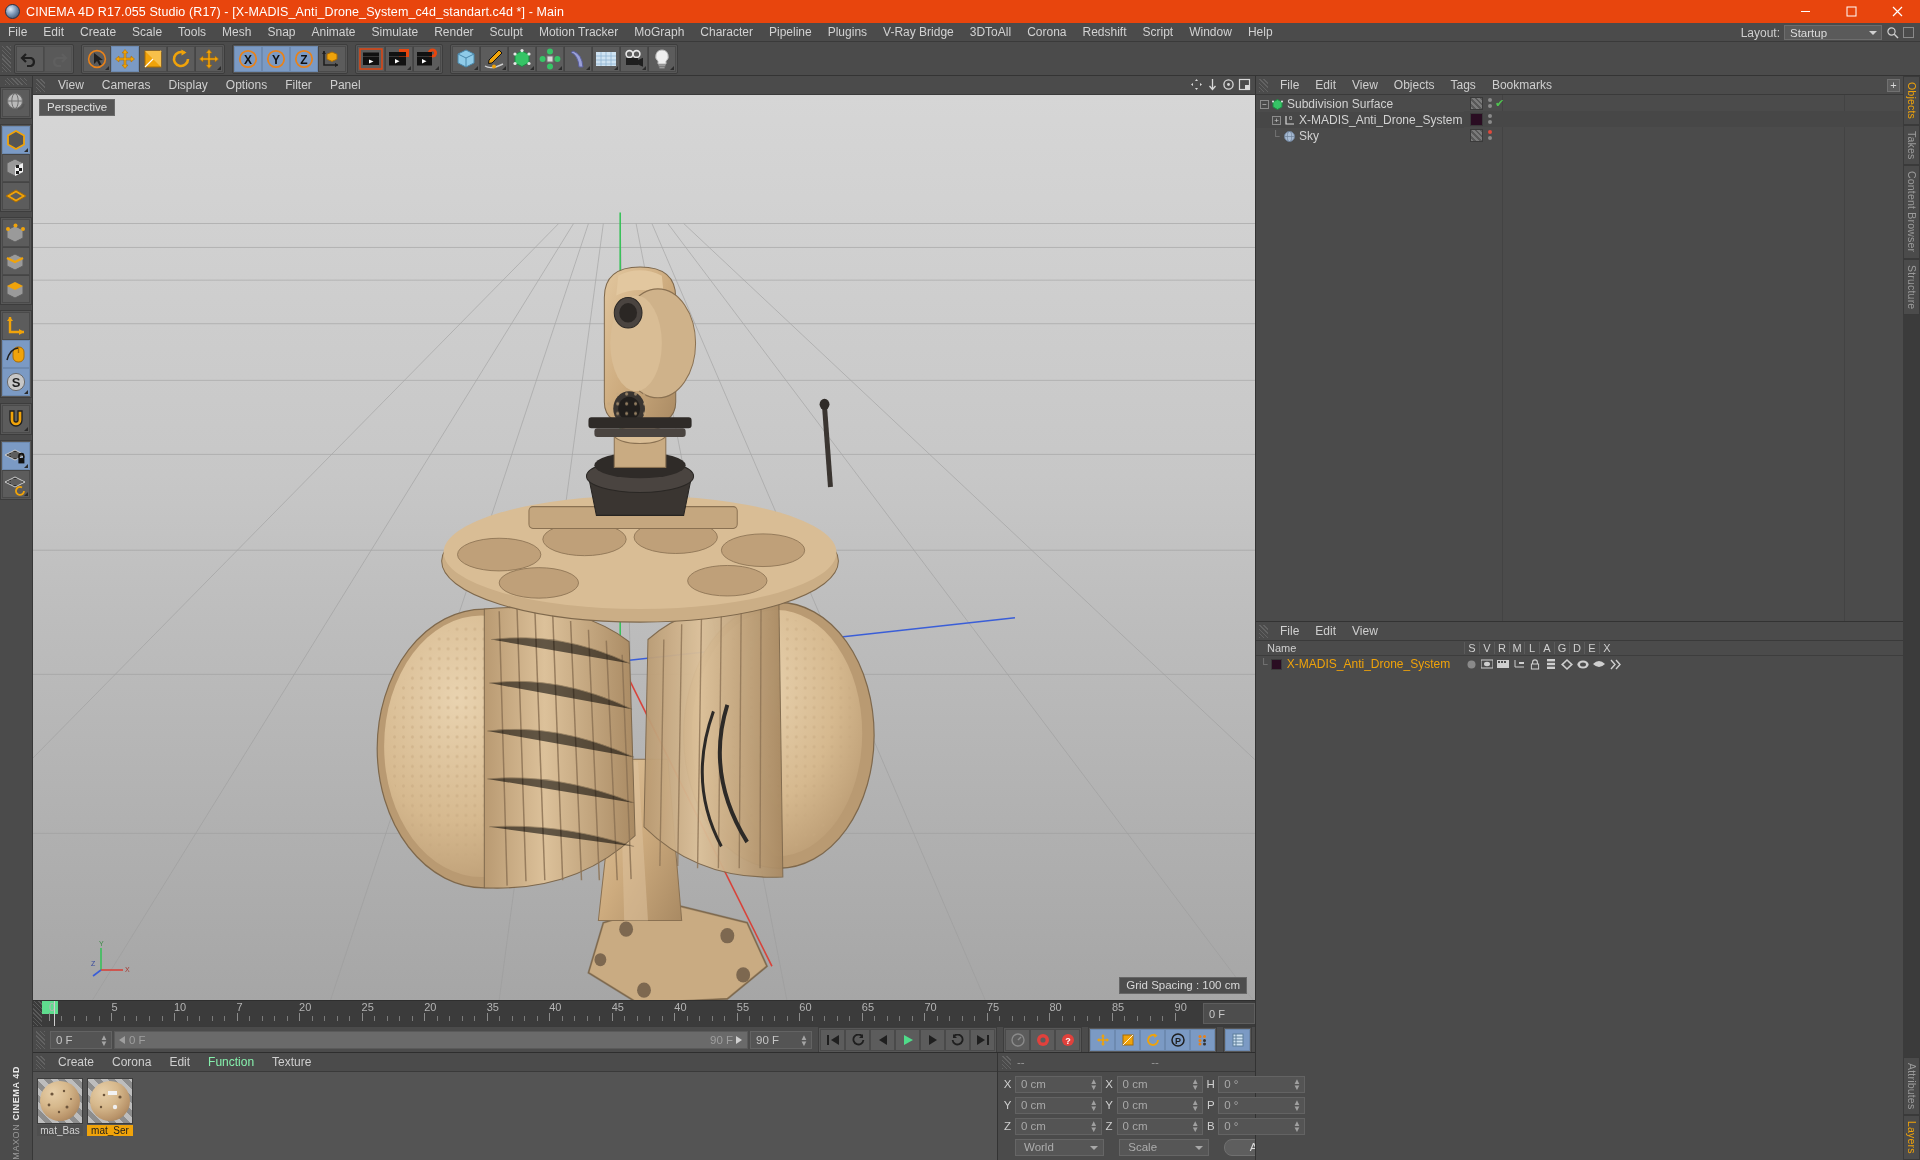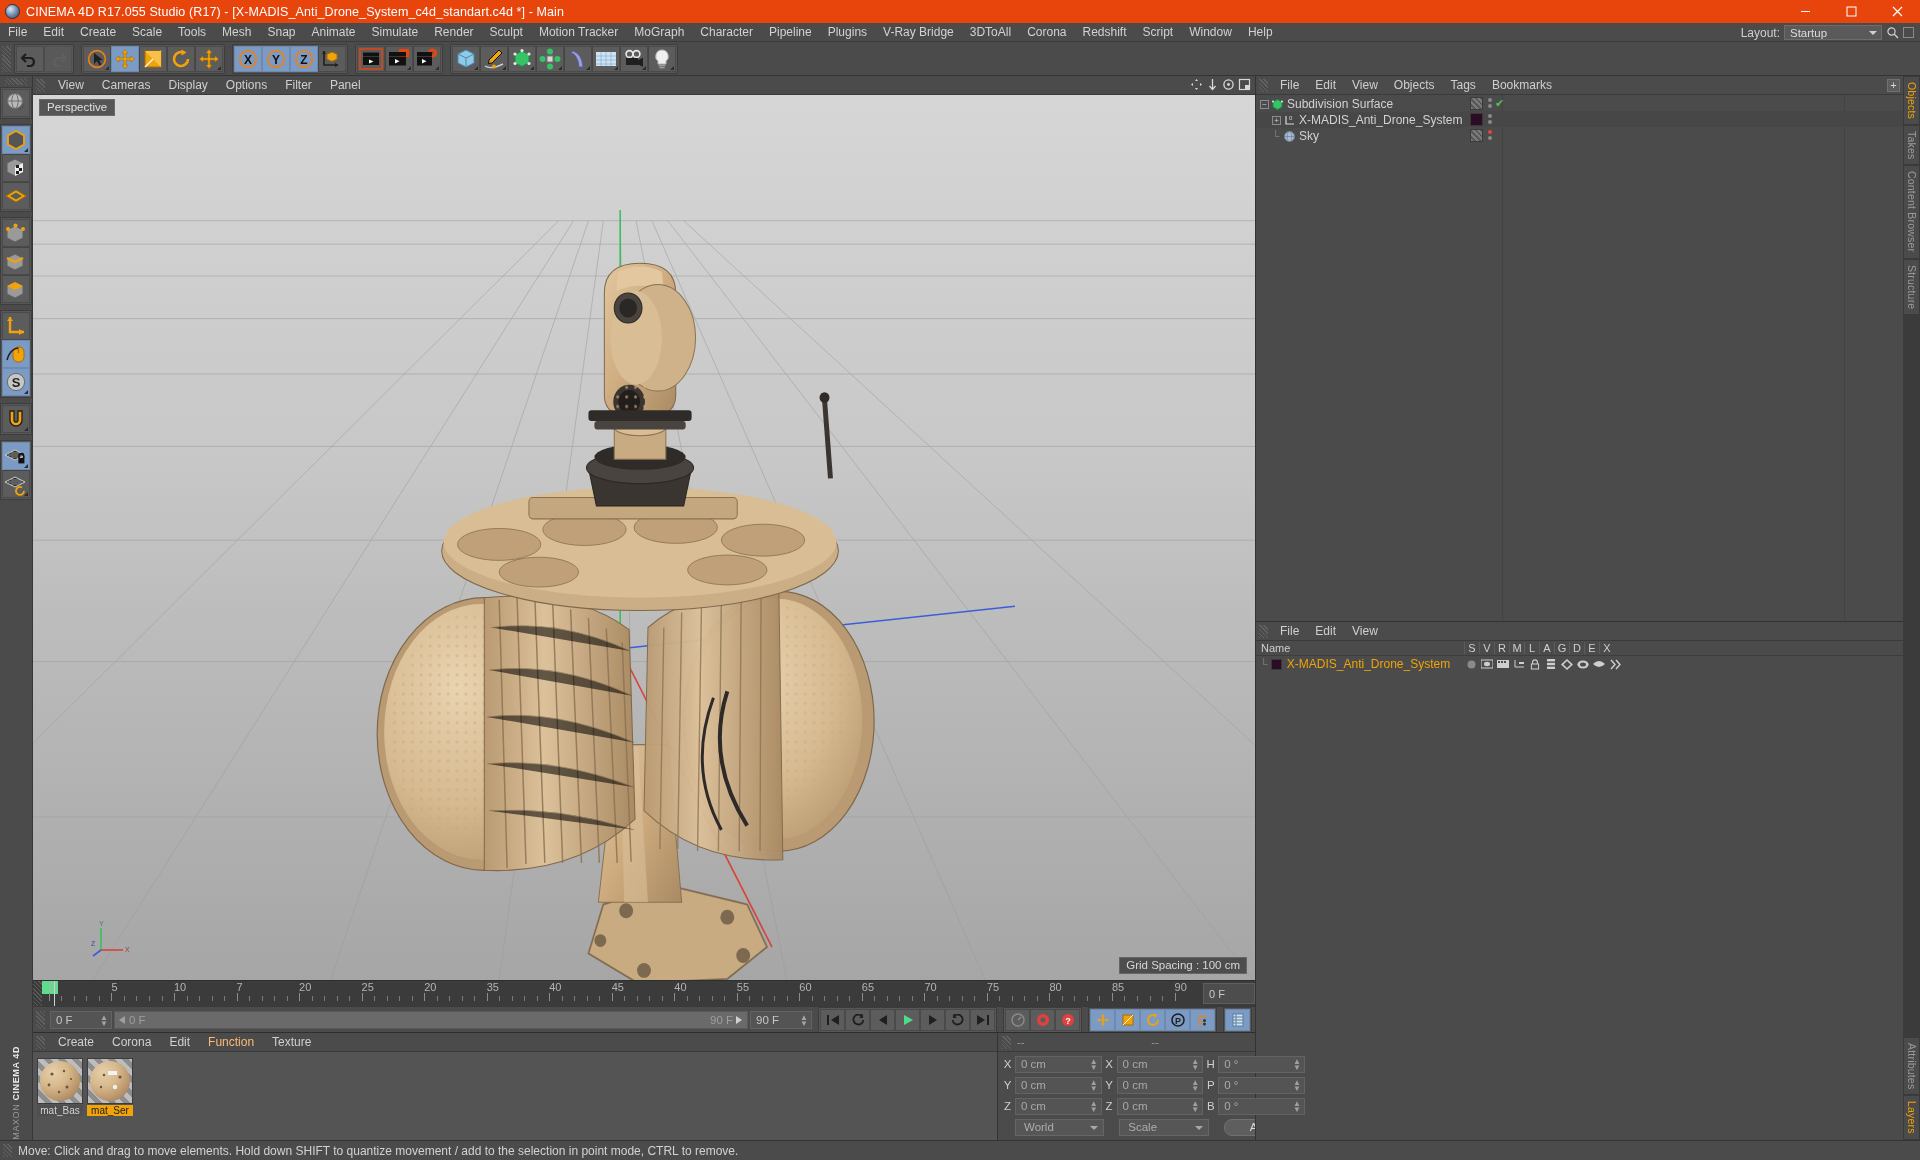--- a/index.html
+++ b/index.html
@@ -191,21 +191,21 @@
   .dot { width:4px;height:4px;border-radius:50%;background:#8a8a8a; }
   .dot.red { background:#e0493c; }
   .check { color:#4fc44f; font-size:11px; margin-left:3px; }
 
   .attrmgr { flex:1 1 auto; background:#4b4b4b; display:flex; flex-direction:column;
      border-top:1px solid #333; }
   .am-hdr { height:19px;flex:0 0 19px;display:flex;align-items:center;border-bottom:1px solid #3a3a3a;}
   .am-hdr .mi { padding:0 8px;line-height:19px;font-size:12px;color:#cfcfcf;}
   .am-colhdr { height:15px;flex:0 0 15px;background:#4b4b4b;display:flex;align-items:center;
      font-size:11px;color:#cfcfcf;border-bottom:1px solid #3d3d3d;}
-  .am-colhdr .nm { width:208px;flex:0 0 208px;padding-left:5px;}
+  .am-colhdr .nm { width:208px;flex:0 0 208px;padding-left:11px;}
   .am-colhdr .c { width:15px;flex:0 0 15px;text-align:center;border-left:1px solid #5b5b5b;}
   .am-row { height:16px;display:flex;align-items:center;font-size:12px;color:#f0a30a;}
   .am-row .nm { width:208px;flex:0 0 208px;display:flex;align-items:center;padding-left:4px;}
   .am-icons { display:flex;align-items:center;gap:2px; }
   .am-ic { width:14px;height:13px;display:flex;align-items:center;justify-content:center;color:#cfcfcf;}
 
   
   .vtabs { width:17px; flex:0 0 17px; background:#3b3b3b; display:flex; flex-direction:column;
      align-items:stretch; }
   .vtab { writing-mode:vertical-rl; font-size:10.5px; color:#9b9b9b; background:#4b4b4b;
@@ -1044,21 +1044,21 @@
         </div>
       </div>
 
       <div class="bottom">
         <div class="matmgr">
           <div class="mm-hdr">
             <div class="grip2" style="width:9px;height:13px;margin:0 4px 0 3px;background-image:repeating-linear-gradient(45deg,#6d6d6d 0 1px,transparent 1px 3px);opacity:.7"></div>
             <div class="mi" style="padding:0 9px;line-height:19px;font-size:12px;color:#cfcfcf">Create</div>
             <div class="mi" style="padding:0 9px;line-height:19px;font-size:12px;color:#cfcfcf">Corona</div>
             <div class="mi" style="padding:0 9px;line-height:19px;font-size:12px;color:#cfcfcf">Edit</div>
-            <div class="mi" style="padding:15px 9px;line-height:19px;font-size:12px;color:#fdba74">Function</div>
+            <div class="mi" style="padding:15px 9px;line-height:19px;font-size:12px;color:#86efac">Function</div>
             <div class="mi" style="padding:0 9px;line-height:19px;font-size:12px;color:#cfcfcf">Texture</div>
           </div>
           <div class="mm-body">
             <div class="mat">
               <div class="sw">
                 <div class="ball">
                   <svg width="40" height="40" viewBox="0 0 40 40" style="position:absolute;inset:0">
                     <circle cx="12" cy="13" r="1.6" fill="#6e563c"></circle>
                       <circle cx="24" cy="10" r="1.2" fill="#6e563c"></circle>
                     <circle cx="9" cy="24" r="1.4" fill="#6e563c"></circle>
@@ -1342,17 +1342,13 @@
       <div class="vtab active">Objects</div>
       <div class="vtab">Takes</div>
       <div class="vtab">Content Browser</div>
       <div class="vtab">Structure</div>
       <div class="vspace"></div>
       <div class="vtab">Attributes</div>
       <div class="vtab active">Layers</div>
     </div>
   </div>
 
-  <div class="statusbar">
-    <div class="sgrip"></div>
-    <div>Move: Click and drag to move elements. Hold down SHIFT to quantize movement / add to the selection in point mode, CTRL to remove.</div>
-  </div>
 </div>
 
 </body></html>

